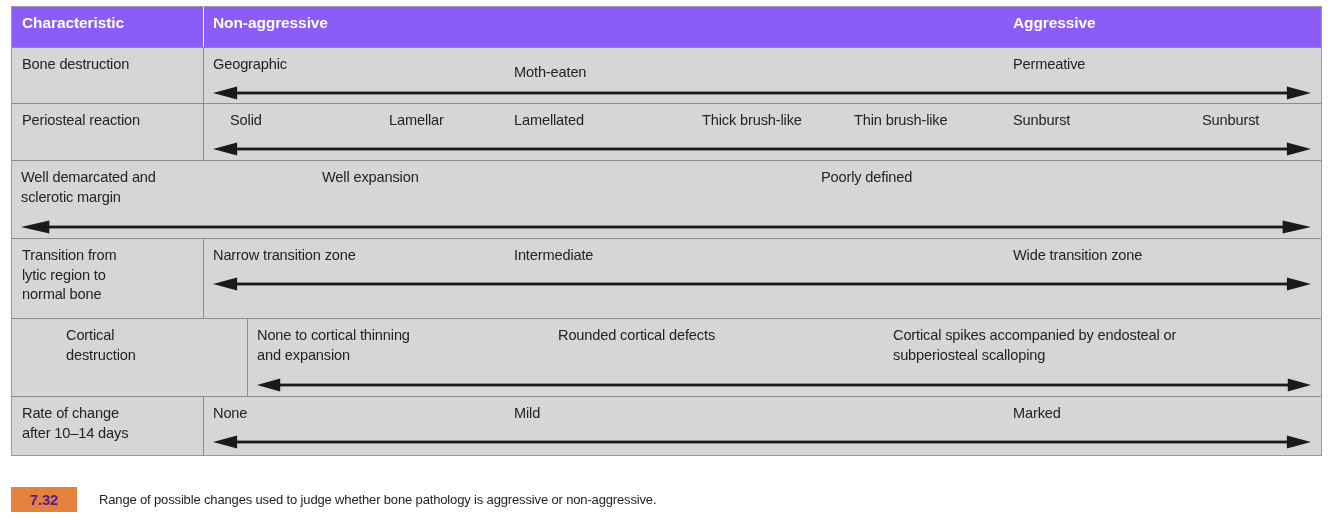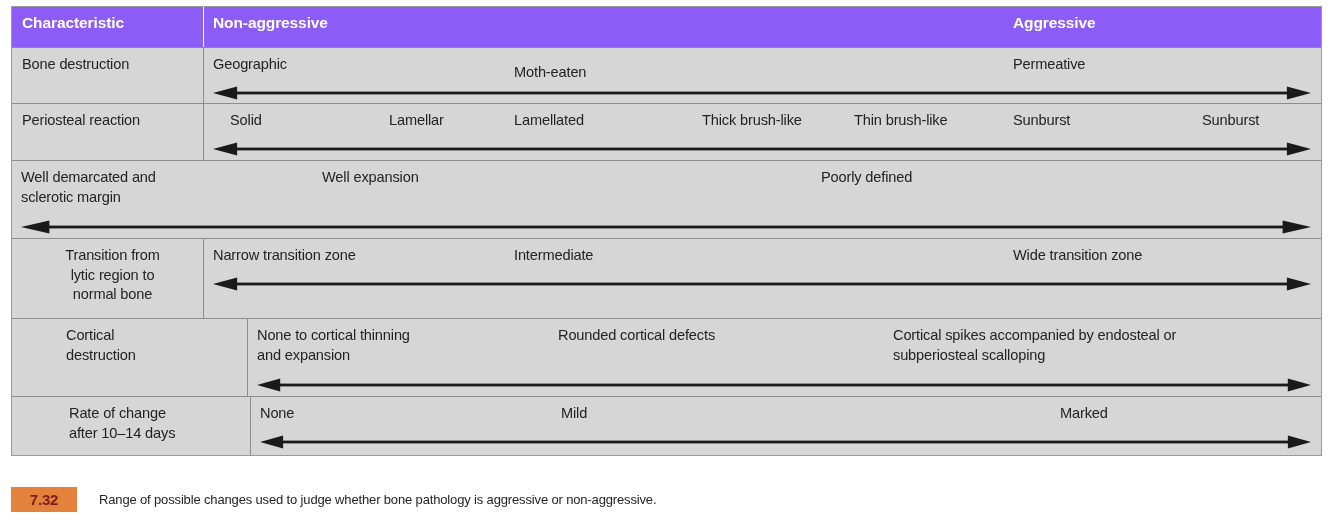--- a/index.html
+++ b/index.html
@@ -31,21 +31,21 @@
     border: 1px solid #9a9a9a;
     box-sizing: border-box;
     background: #d6d6d6;
   }
 
   .row {
     display: flex;
     border-bottom: 1px solid #8d8d8d;
     box-sizing: border-box;
   }
-  .row:last-child { border-bottom: none; padding-left: 47px; }
+  .row:last-child { border-bottom: none; }
 
   .cell-char {
     width: 192px;
     min-width: 192px;
     box-sizing: border-box;
     border-right: 1px solid #8d8d8d;
     padding: 7px 0 6px 10px;
   }
   .cell-scale {
     flex: 1;
@@ -122,21 +122,21 @@
     position: absolute;
     left: 11px;
     top: 487px;
     display: flex;
     align-items: flex-start;
   }
   .caption-num {
     width: 66px;
     height: 25px;
     background: #e4813c;
-    color: #7f1d1d;
+    color: #4c1d95;
     font-weight: bold;
     font-size: 15px;
     display: flex;
     align-items: center;
     justify-content: center;
     letter-spacing: -0.2px;
   }
   .caption-text {
     margin-left: 22px;
     color: #232323;
@@ -226,21 +226,21 @@
                     <polygon points="0,7 22,0.5 22,13.5"></polygon>
                     <polygon points="1000,7 978,0.5 978,13.5"></polygon>
                   </g>
                 </svg>
               </div>
             </div>
           </div>
         </div>
         <div class="row" style="height: 80px;">
           <div class="cell-char">
-            <div class="char-text" style="white-space: pre-line; text-align: center;">Transition from
+            <div class="char-text" style="white-space: pre-line;">Transition from
 lytic region to
 normal bone</div>
           </div>
           <div class="cell-scale">
             <div class="labels-layer">
               <div class="label" style="left: 9px; top: 0px;">Narrow transition zone</div>
               <div class="label" style="left: 310px; top: 0px;">Intermediate</div>
               <div class="label" style="left: 809px; top: 0px;">Wide transition zone</div>
               <div class="arrow" style="top: 31px;">
                 <svg viewBox="0 0 1000 14" preserveAspectRatio="none">

